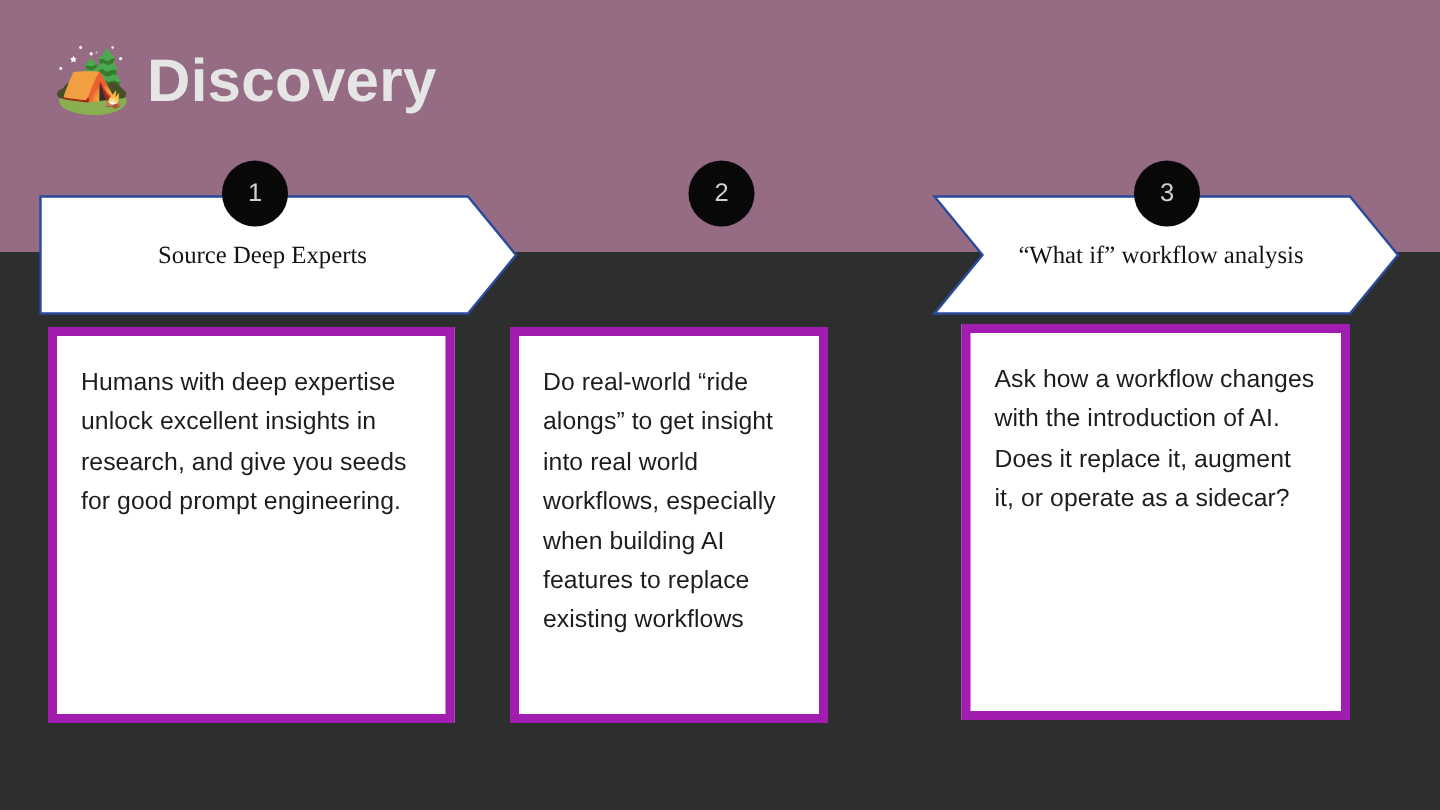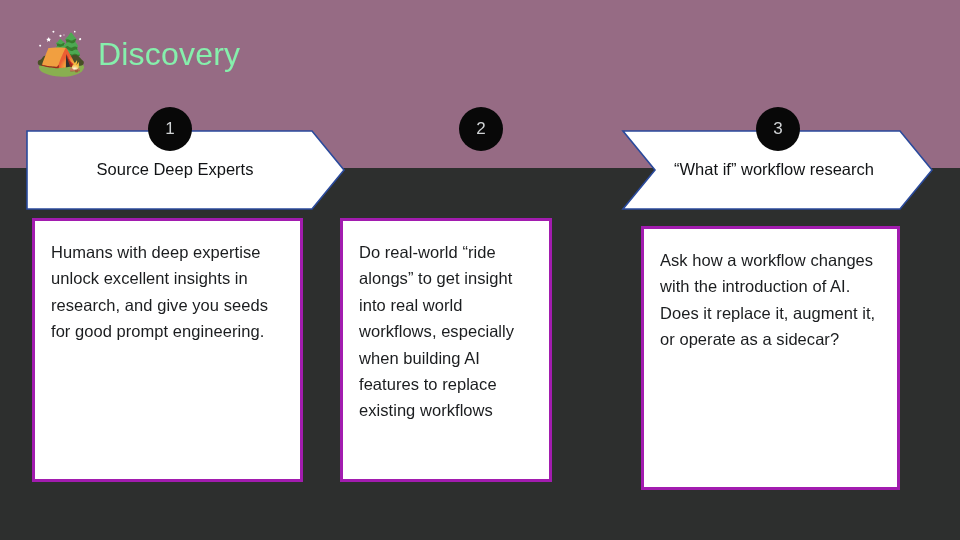--- a/index.html
+++ b/index.html
@@ -26,29 +26,29 @@
   .title-row {
     position:absolute; left:36px; top:28px;
     display:flex; align-items:center; gap:10px;
   }
   .title-emoji {
     font-size:42px; line-height:1;
     width:52px; height:52px;
     display:flex; align-items:center; justify-content:center;
   }
   .title-text {
-    color:#86efac;
-    font-size:32px;
-    font-weight:400;
+    color:#e5e5e5;
+    font-size:40px;
+    font-weight:700;
     letter-spacing:0.2px;
     line-height:1;
   }
 
   
-  .chev-band { position:absolute; left:0; top:130px; width:960px; height:86px; }
+  .chev-band { position:absolute; left:0; top:130px; width:960px; height:86px;font-family:Liberation Serif, serif; }
   .chev {
     position:absolute;
     top:0;
     height:80px;
   }
   .chev svg { display:block; overflow:visible; }
 
   .chev-label {
     position:absolute;
     top:0; left:0;
@@ -76,21 +76,21 @@
     color:#cfd2d4;
     font-size:17px;
     display:flex; align-items:center; justify-content:center;
     z-index:5;
   }
 
   
   .card {
     position:absolute;
     background:#ffffff;
-    border:3px solid #a21caf;
+    border:6px solid #a21caf;
     padding:18px 16px 14px 16px;
   }
   .card p {
     color:#1b1d1f;
     font-size:16.5px;
     line-height:1.60;
     letter-spacing:0.05px;
   }
 </style>
 </head>
@@ -113,33 +113,33 @@
         <path d="M 1,1 L 286,1 L 318,40 L 286,79 L 1,79 Z" fill="#ffffff" stroke="#2a4a9c" stroke-width="1.6"></path>
       </svg>
       <div class="chev-label" style="width:320px;">Source Deep Experts</div>
     </div>
 
 
     <div class="chev chev-3" style="left:622px; width:312px;">
       <svg width="312" height="80" viewBox="0 0 312 80" aria-hidden="true">
         <path d="M 1,1 L 278,1 L 310,40 L 278,79 L 1,79 L 33,40 Z" fill="#ffffff" stroke="#2a4a9c" stroke-width="1.6"></path>
       </svg>
-      <div class="chev-label" style="width:312px;">“What if” workflow research</div>
+      <div class="chev-label" style="width:312px;">“What if” workflow analysis</div>
     </div>
   </div>
 
   <div class="badge" style="left:148px; top:107px;">1</div>
   <div class="badge" style="left:459px; top:107px;">2</div>
   <div class="badge" style="left:756px; top:107px;">3</div>
 
   <div class="card" style="left:32px; top:218px; width:271px; height:264px;">
     <p>Humans with deep expertise unlock excellent insights in research, and give you seeds for good prompt engineering.</p>
   </div>
 
   <div class="card" style="left:340px; top:218px; width:212px; height:264px;">
     <p>Do real-world “ride alongs” to get insight into real world workflows, especially when building AI features to replace existing workflows</p>
   </div>
 
-  <div class="card" style="left:641px; top:226px; width:259px; height:264px;">
+  <div class="card" style="left:641px; top:216px; width:259px; height:264px;">
     <p>Ask how a workflow changes with the introduction of AI. Does it replace it, augment it, or operate as a sidecar?</p>
   </div>
 
 </div>
 
 </body></html>

